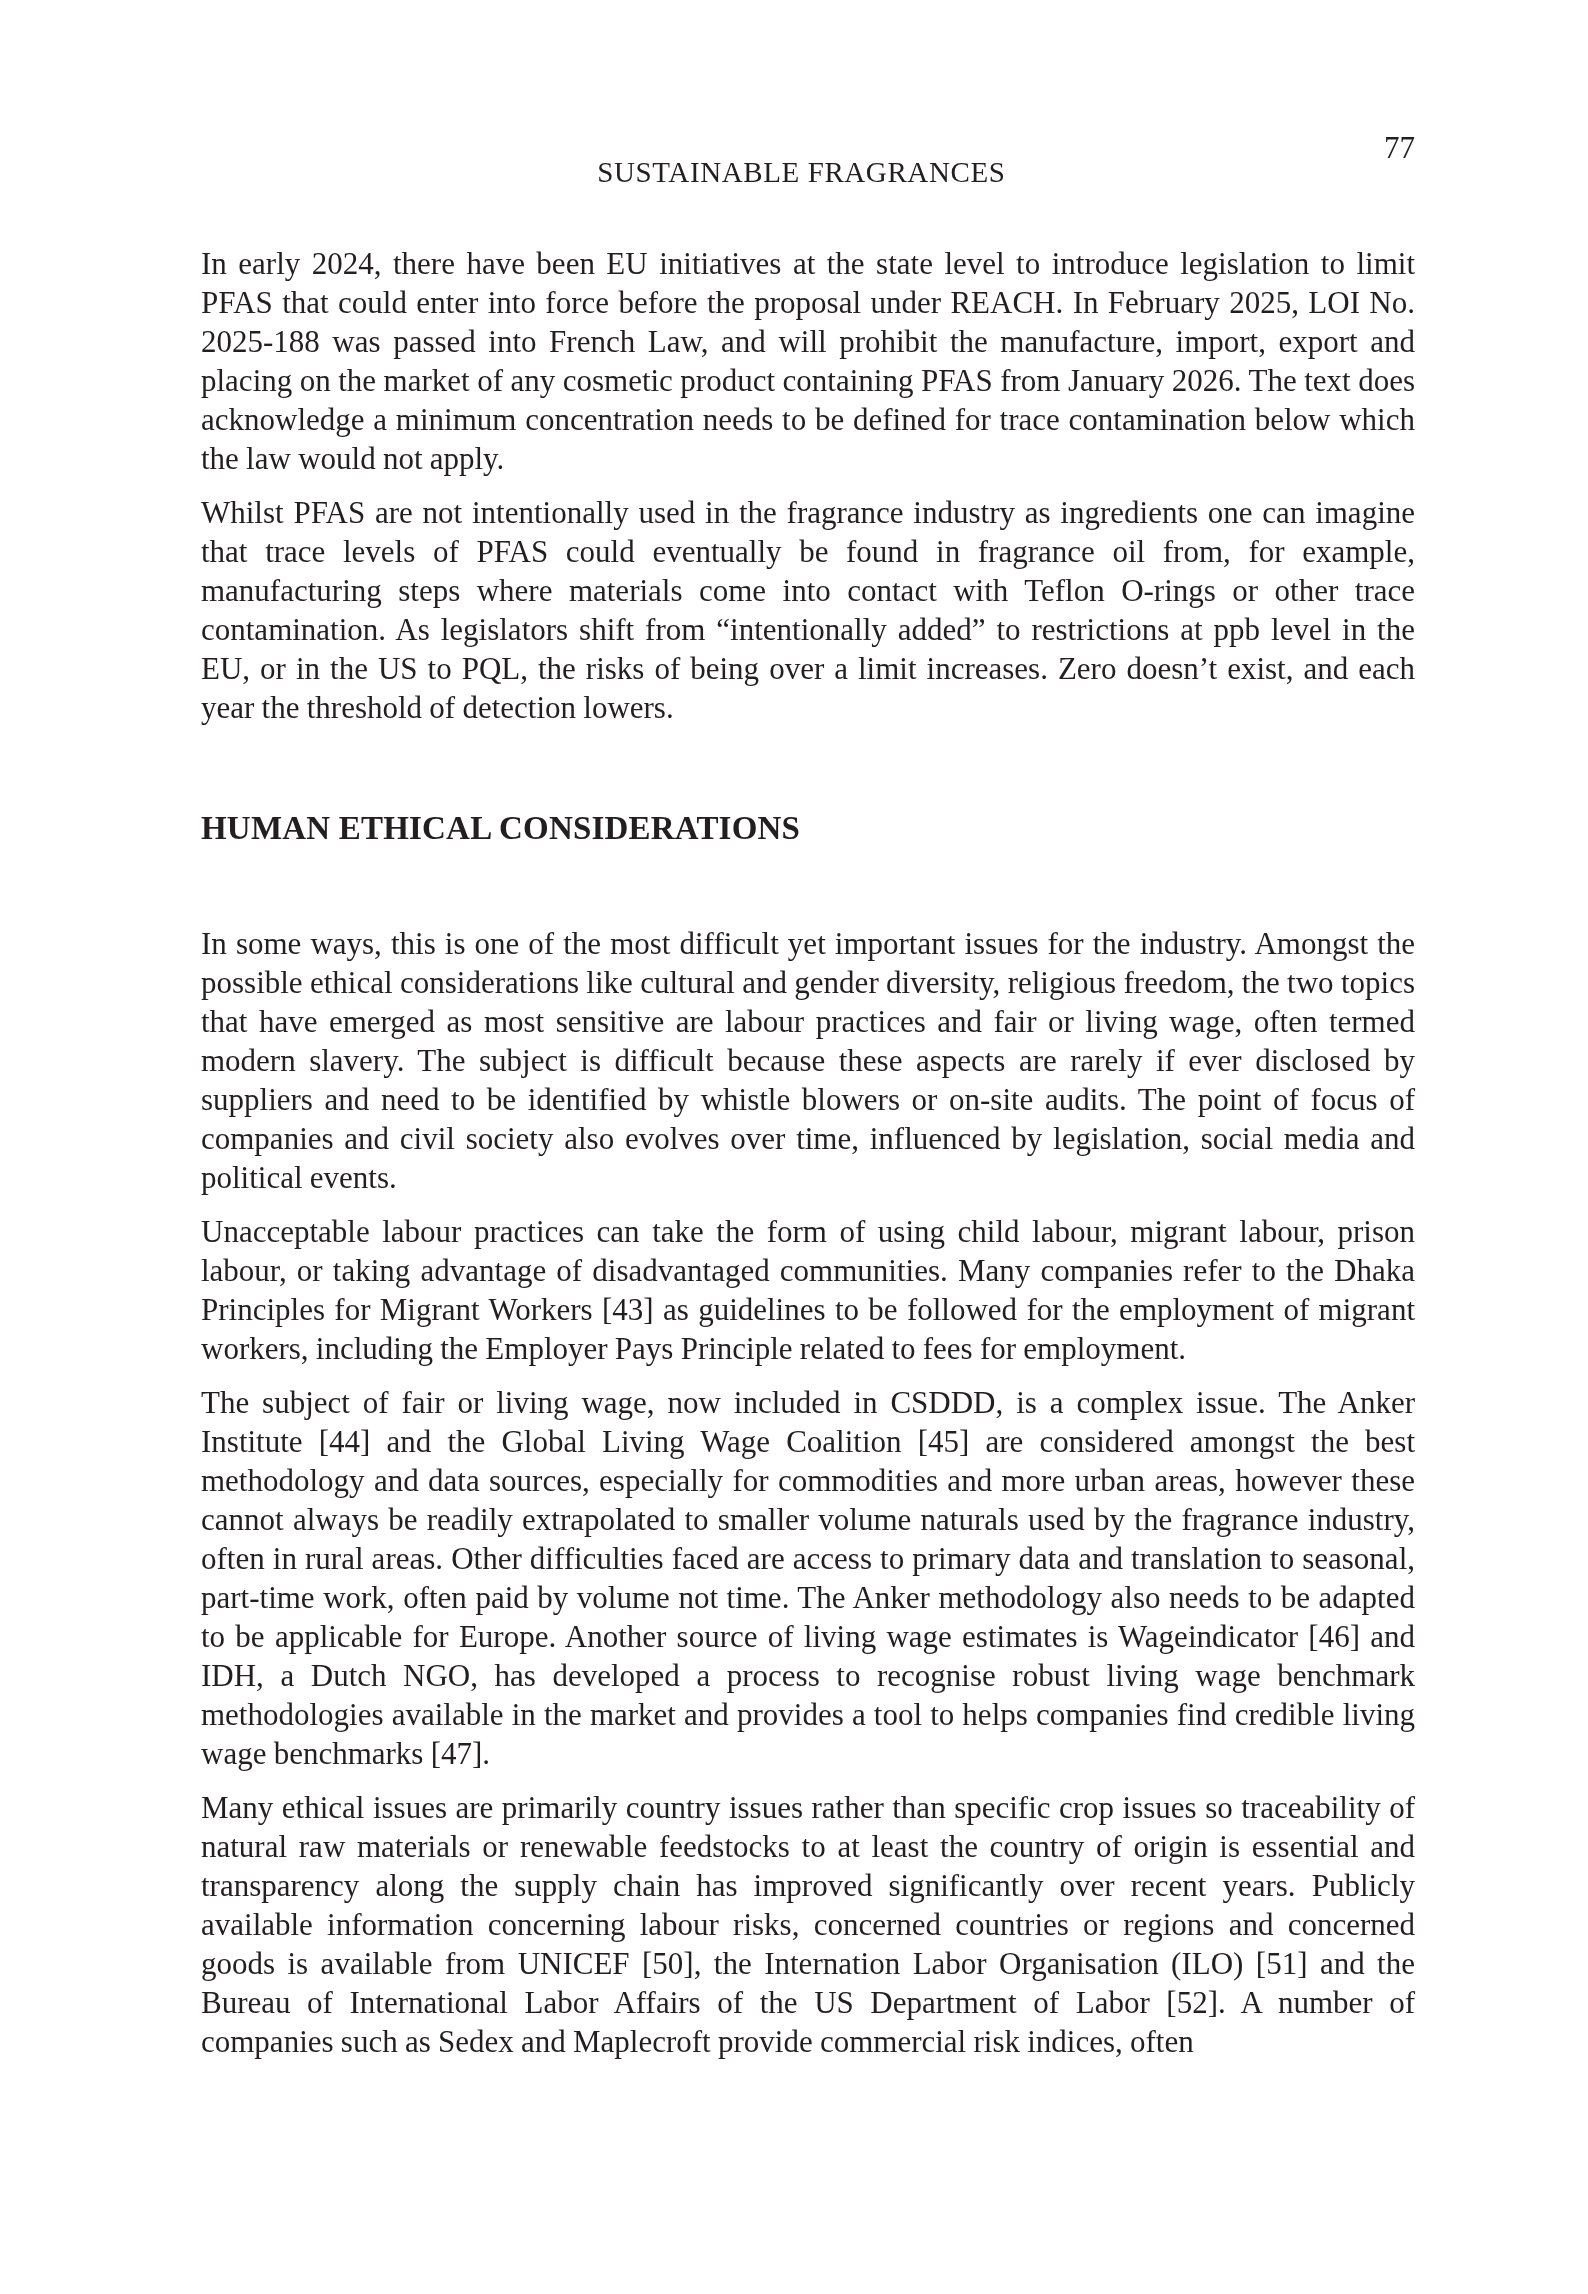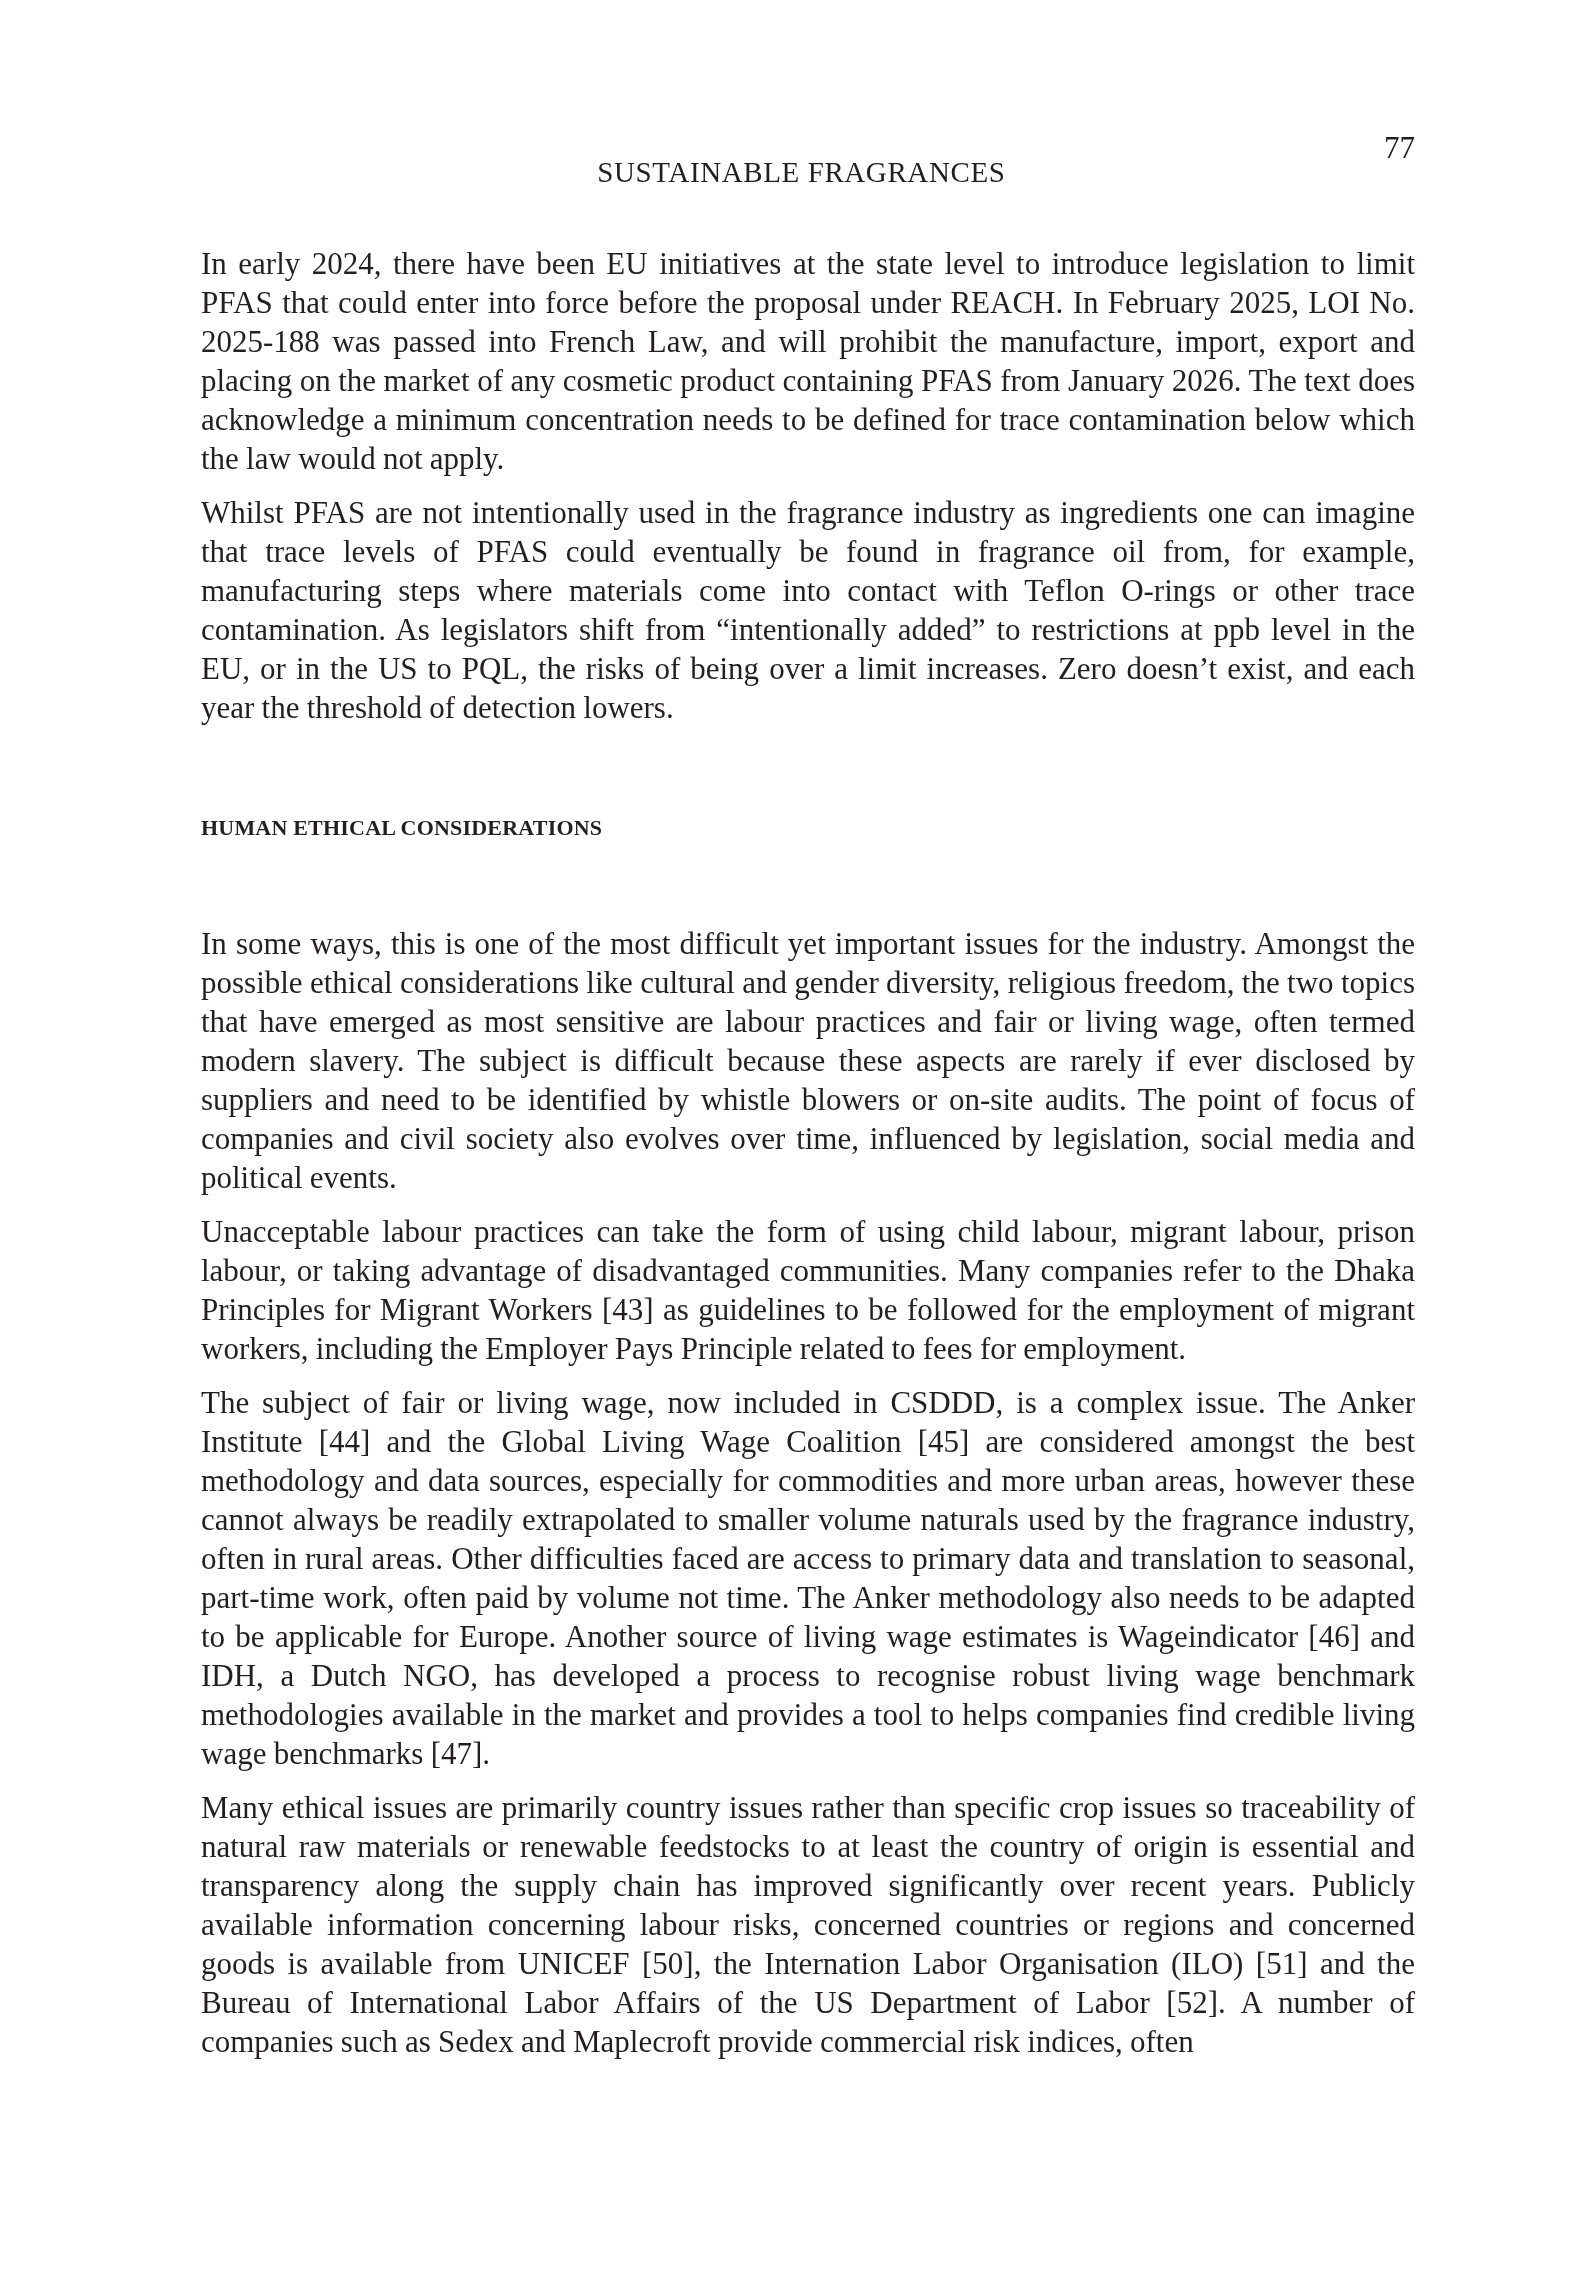--- a/index.html
+++ b/index.html
@@ -24,21 +24,21 @@
     position: absolute; left: 201px; width: 1214px;
   }
   .para {
     margin: 15px 0 13px 0; font-size: 31px; line-height: 39px;
     text-align: justify; text-align-last: left; hyphens: none;
     word-spacing: -0.5px;
   }
   .block-1 { top: 229px; }
   .section-heading {
     position: absolute; left: 201px; top: 812px; margin: 0;
-    font-size: 22px; font-weight: bold; letter-spacing: 0.2px; line-height: 32px;
+    font-size: 33px; font-weight: bold; letter-spacing: 0.2px; line-height: 32px;
   }
   .block-2 { top: 909px; }
 </style>
 </head>
 <body>
 
 <header class="running-head">
   <div class="running-title"><span>SUSTAINABLE FRAGRANCES</span></div>
   <div class="page-number">77</div>
 </header>

